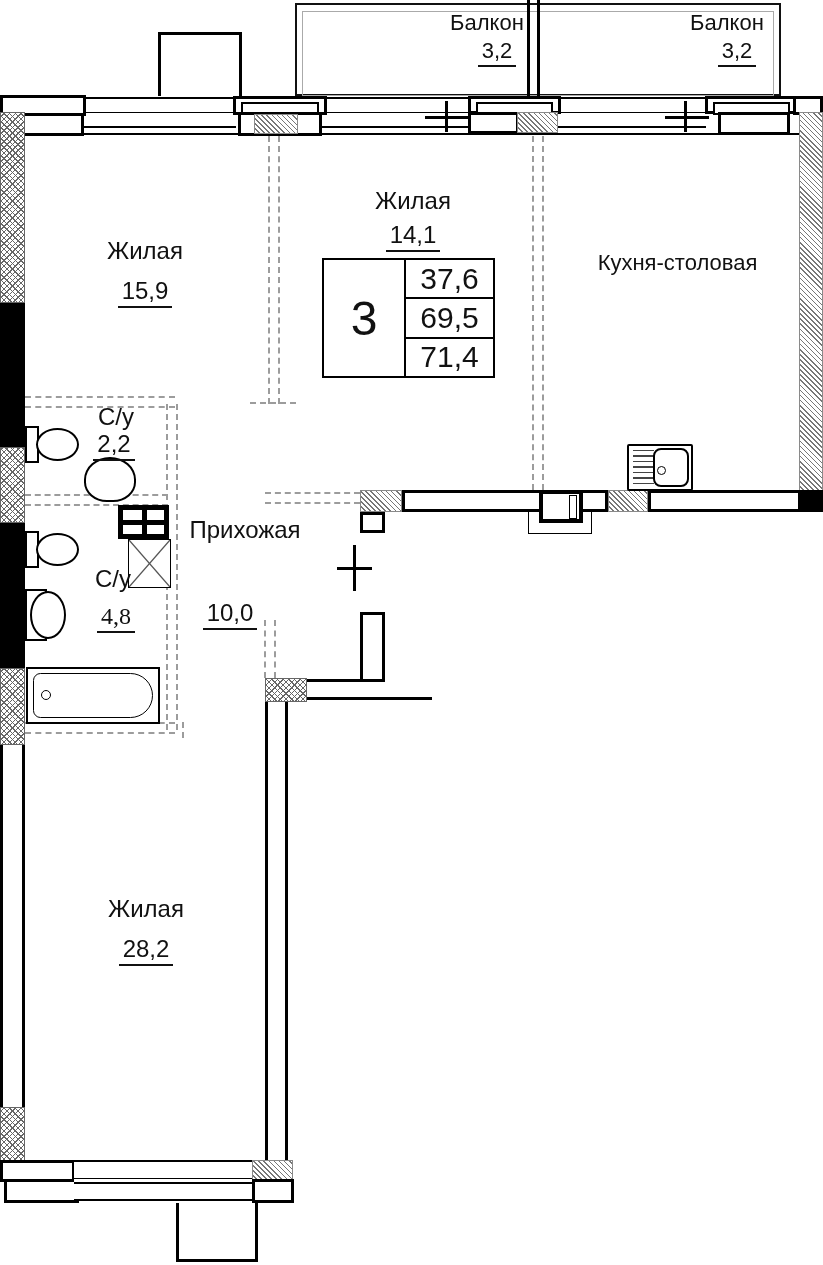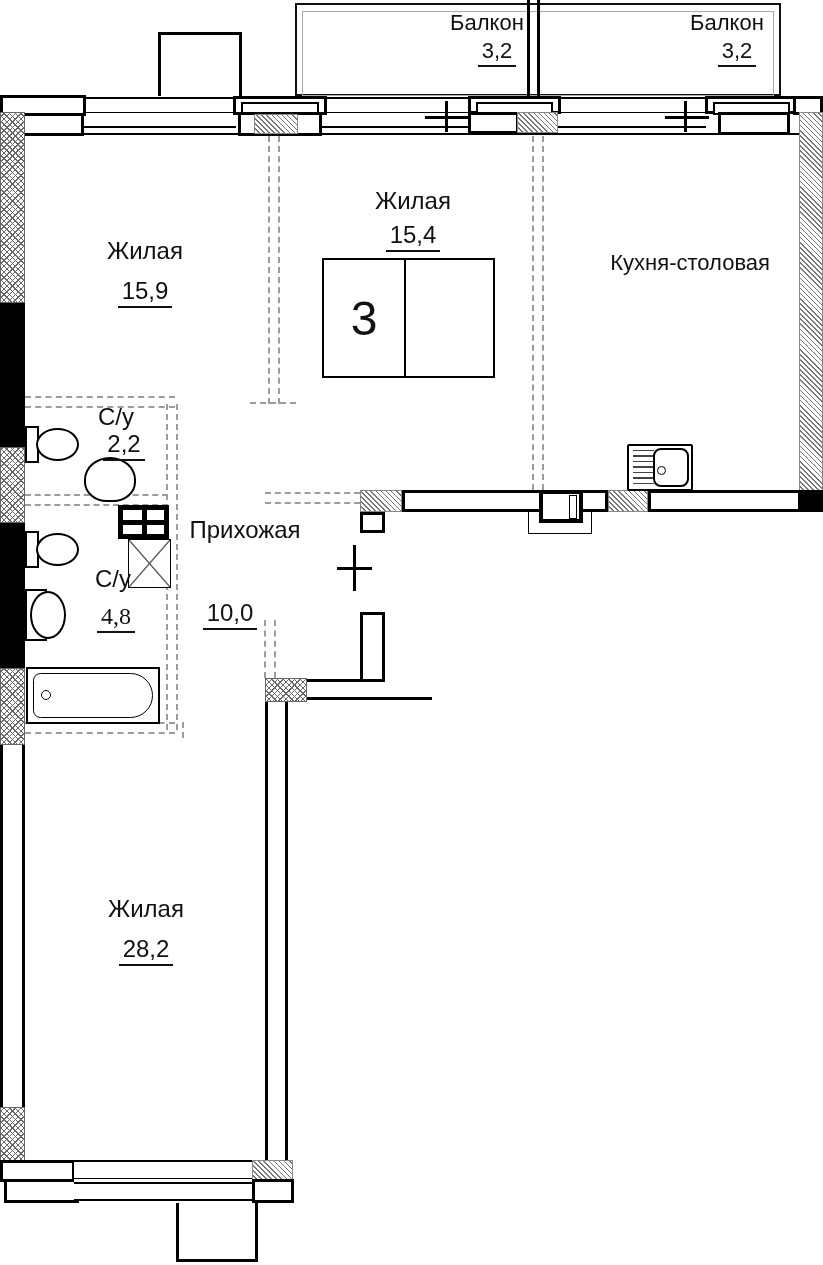--- a/index.html
+++ b/index.html
@@ -186,33 +186,38 @@
 
   <div class="abs" style="left:627px; top:444px; width:66px; height:47px; border:2px solid #000; border-radius:2px; background:#fff;"></div>
   <div class="abs drainer" style="left:633px; top:450px; width:21px; height:36px;"></div>
   <div class="abs" style="left:653px; top:448px; width:36px; height:39px; border:2px solid #000; border-radius:8px; background:#fff;"></div>
   <div class="abs" style="left:657px; top:466px; width:9px; height:9px; border:1.5px solid #000; border-radius:50%; background:#fff;"></div>
 
   <div class="abs lbl" style="left:90px; top:238px; width:110px;">Жилая</div>
   <div class="abs lbl" style="left:90px; top:278px; width:110px;"><span class="area-u">15,9</span></div>
 
   <div class="abs lbl" style="left:358px; top:188px; width:110px;">Жилая</div>
-  <div class="abs lbl" style="left:358px; top:222px; width:110px;"><span class="area-u">15,4</span></div>
-
-  <div class="abs lbl small" style="left:585px; top:251px; width:185px;text-align:right;">Кухня-столовая</div>
+  <div class="abs lbl" style="left:358px; top:222px; width:110px;"><span class="area-u">14,1</span></div>
+
+  <div class="abs lbl small" style="left:585px; top:251px; width:185px;">Кухня-столовая</div>
 
   <div class="abs lbl" style="left:86px; top:404px; width:60px;">С/у</div>
-  <div class="abs lbl" style="left:94px; top:431px; width:60px;"><span class="area-u">2,2</span></div>
+  <div class="abs lbl" style="left:84px; top:431px; width:60px;"><span class="area-u">2,2</span></div>
 
   <div class="abs lbl" style="left:83px; top:566px; width:60px;">С/у</div>
   <div class="abs lbl" style="left:86px; top:603px; width:60px;font-family:Liberation Serif, serif;"><span class="area-u">4,8</span></div>
 
   <div class="abs lbl" style="left:185px; top:517px; width:120px;">Прихожая</div>
   <div class="abs lbl" style="left:185px; top:600px; width:90px;"><span class="area-u">10,0</span></div>
 
   <div class="abs lbl" style="left:100px; top:896px; width:92px;">Жилая</div>
   <div class="abs lbl" style="left:100px; top:936px; width:92px;"><span class="area-u">28,2</span></div>
 
   <div class="abs sum-table" style="left:322px; top:258px; width:173px; height:120px;">
     <div class="sum-left">3</div>
+    <div class="sum-right">
+      <div class="sum-row">37,6</div>
+      <div class="sum-row">69,5</div>
+      <div class="sum-row">71,4</div>
+    </div>
   </div>
 
 </div>
 
 </body></html>

